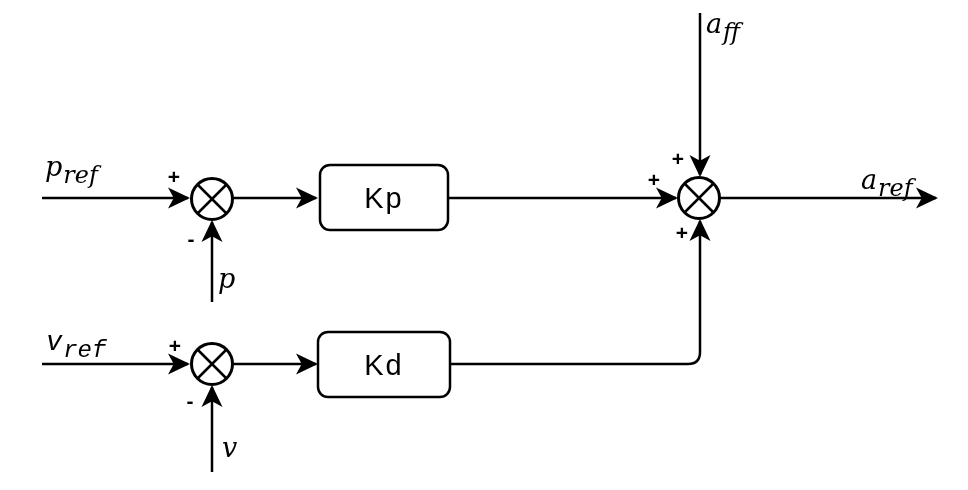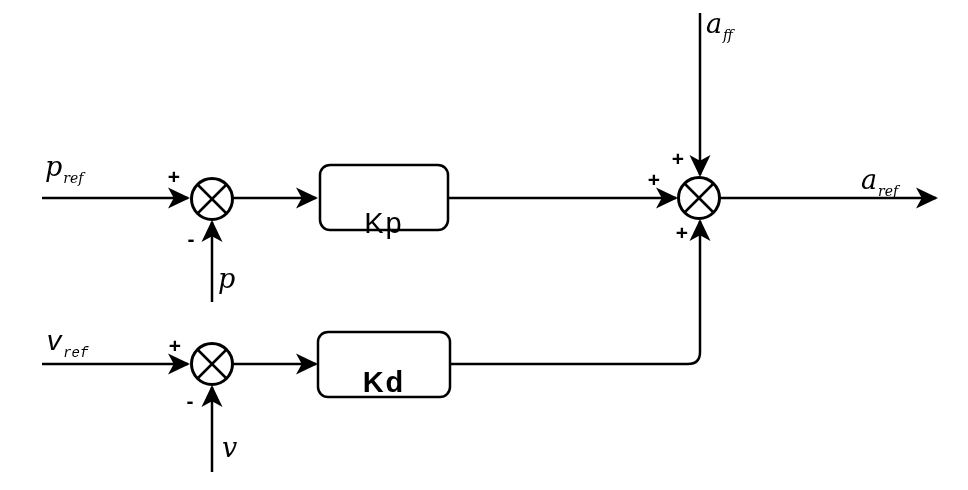--- a/index.html
+++ b/index.html
@@ -27,21 +27,21 @@
   .sig {
     position: absolute;
     color: var(--text);
     font-family: "DejaVu Serif", serif;
     font-style: italic;
     font-size: 27px;
     line-height: 1;
     white-space: nowrap;
   }
   .sig .sub {
-    font-size: 14px;
+    font-size: 24px;
     vertical-align: -7px;
     margin-left: 1px;
     margin-top: 12px;
   }
 
   .block-label {
     position: absolute;
     transform: translate(-50%, -50%);
     color: var(--text);
     font-family: "Liberation Sans", sans-serif;
@@ -96,22 +96,22 @@
     <g>
       <circle class="node" cx="699" cy="198" r="20.5"></circle>
       <line class="cross" x1="684.5" y1="183.5" x2="713.5" y2="212.5"></line>
       <line class="cross" x1="684.5" y1="212.5" x2="713.5" y2="183.5"></line>
     </g>
 
     <rect class="box" x="320" y="165" width="128" height="65" rx="10"></rect>
     <rect class="box" x="318" y="332" width="132" height="65" rx="10"></rect>
   </svg>
 
-  <div class="block-label" style="left:384px; top:198px;margin-top:25px;">Kp</div>
-  <div class="block-label" style="left:384px; top:382px;font-weight:bold;">Kd</div>
+  <div class="block-label" style="left:384px; top:198px;">Kp</div>
+  <div class="block-label" style="left:384px; top:365px;">Kd</div>
 
   <div class="sig" style="left:45px; top:153px;">
     <span>p</span><span class="sub">ref</span>
   </div>
   <div class="sig" style="left:218px; top:265px;">
     <span>p</span>
   </div>
   <div class="sig" style="left:46px; top:330px;font-family:Liberation Mono, monospace;">
     <span>v</span><span class="sub">ref</span>
   </div>

